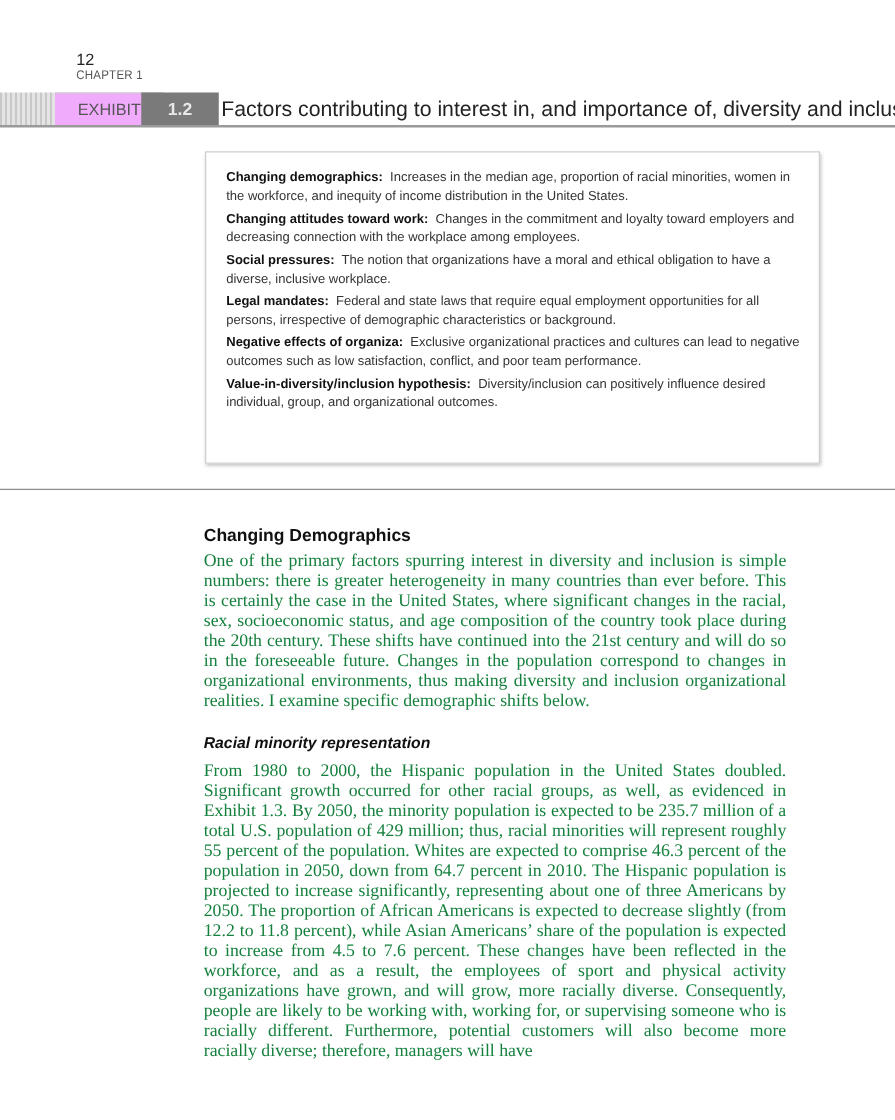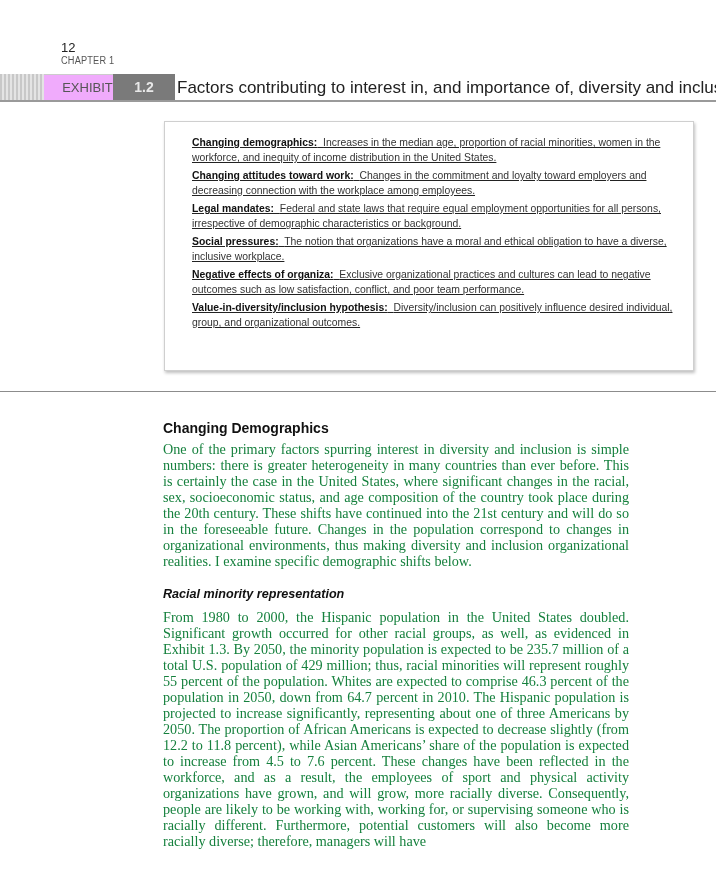--- a/index.html
+++ b/index.html
@@ -39,24 +39,24 @@
   }
   .exhibit-caption {
     position: absolute; left: 177px; top: 0; height: 26px;
     font-family: Liberation Sans, sans-serif; font-size: 17px; color: #222;
     line-height: 28px; white-space: nowrap;
   }
   .exhibit-rule {
     position: absolute; left: 0; top: 26px; width: 716px; height: 2px; background: #9a9a9a;
   }
   .exhibit-box {
-    position: absolute; left: 164px; top: 121px; width: 530px; height: 250px;
+    position: absolute; left: 164px; top: 121px; width: 492px; height: 250px;
     border: 1px solid #cfcfcf; background: #fff;
     box-shadow: 1px 2px 3px rgba(0,0,0,0.25);
-    box-sizing: border-box; padding: 13px 14px 0 27px; text-decoration: underline;
+    box-sizing: border-box; padding: 13px 14px 0 16px;
   }
   .factor {
     font-family: "Liberation Sans", sans-serif; font-size: 10.4px; color: #333;
     line-height: 15px; margin: 0 0 3px 0;
   }
   .factor .term { font-weight: bold; color: #111; }
   .section-rule {
     position: absolute; left: 0; top: 391px; width: 716px; height: 1px; background: #8c8c8c;
   }
   .section-heading {
@@ -87,22 +87,22 @@
   <div class="exhibit-stripes"></div>
   <div class="exhibit-label">EXHIBIT</div>
   <div class="exhibit-num">1.2</div>
   <div class="exhibit-caption">Factors contributing to interest in, and importance of, diversity and inclusion.</div>
   <div class="exhibit-rule"></div>
 </div>
 
 <div class="exhibit-box">
   <p class="factor"><span class="term">Changing demographics:</span>&nbsp; <span>Increases in the median age, proportion of racial minorities, women in the workforce, and inequity of income distribution in the United States.</span></p>
   <p class="factor"><span class="term">Changing attitudes toward work:</span>&nbsp; <span>Changes in the commitment and loyalty toward employers and decreasing connection with the workplace among employees.</span></p>
+  <p class="factor"><span class="term">Social pressures:</span>&nbsp; <span>The notion that organizations have a moral and ethical obligation to have a diverse, inclusive workplace.</span></p>
   <p class="factor"><span class="term">Legal mandates:</span>&nbsp; <span>Federal and state laws that require equal employment opportunities for all persons, irrespective of demographic characteristics or background.</span></p>
-  <p class="factor"><span class="term">Social pressures:</span>&nbsp; <span>The notion that organizations have a moral and ethical obligation to have a diverse, inclusive workplace.</span></p>
   <p class="factor"><span class="term">Negative effects of organiza:</span>&nbsp; <span>Exclusive organizational practices and cultures can lead to negative outcomes such as low satisfaction, conflict, and poor team performance.</span></p>
   <p class="factor"><span class="term">Value-in-diversity/inclusion hypothesis:</span>&nbsp; <span>Diversity/inclusion can positively influence desired individual, group, and organizational outcomes.</span></p>
 </div>
 
 <div class="section-rule"></div>
 
 <div class="section-heading">Changing Demographics</div>
 <p class="body-text p1">One of the primary factors spurring interest in diversity and inclusion is simple numbers: there is greater heterogeneity in many countries than ever before. This is certainly the case in the United States, where significant changes in the racial, sex, socioeconomic status, and age composition of the country took place during the 20th century. These shifts have continued into the 21st century and will do so in the foreseeable future. Changes in the population correspond to changes in organiza­tional environments, thus making diversity and inclusion organizational realities. I examine specific demographic shifts below.</p>
 
 <div class="subheading">Racial minority representation</div>

